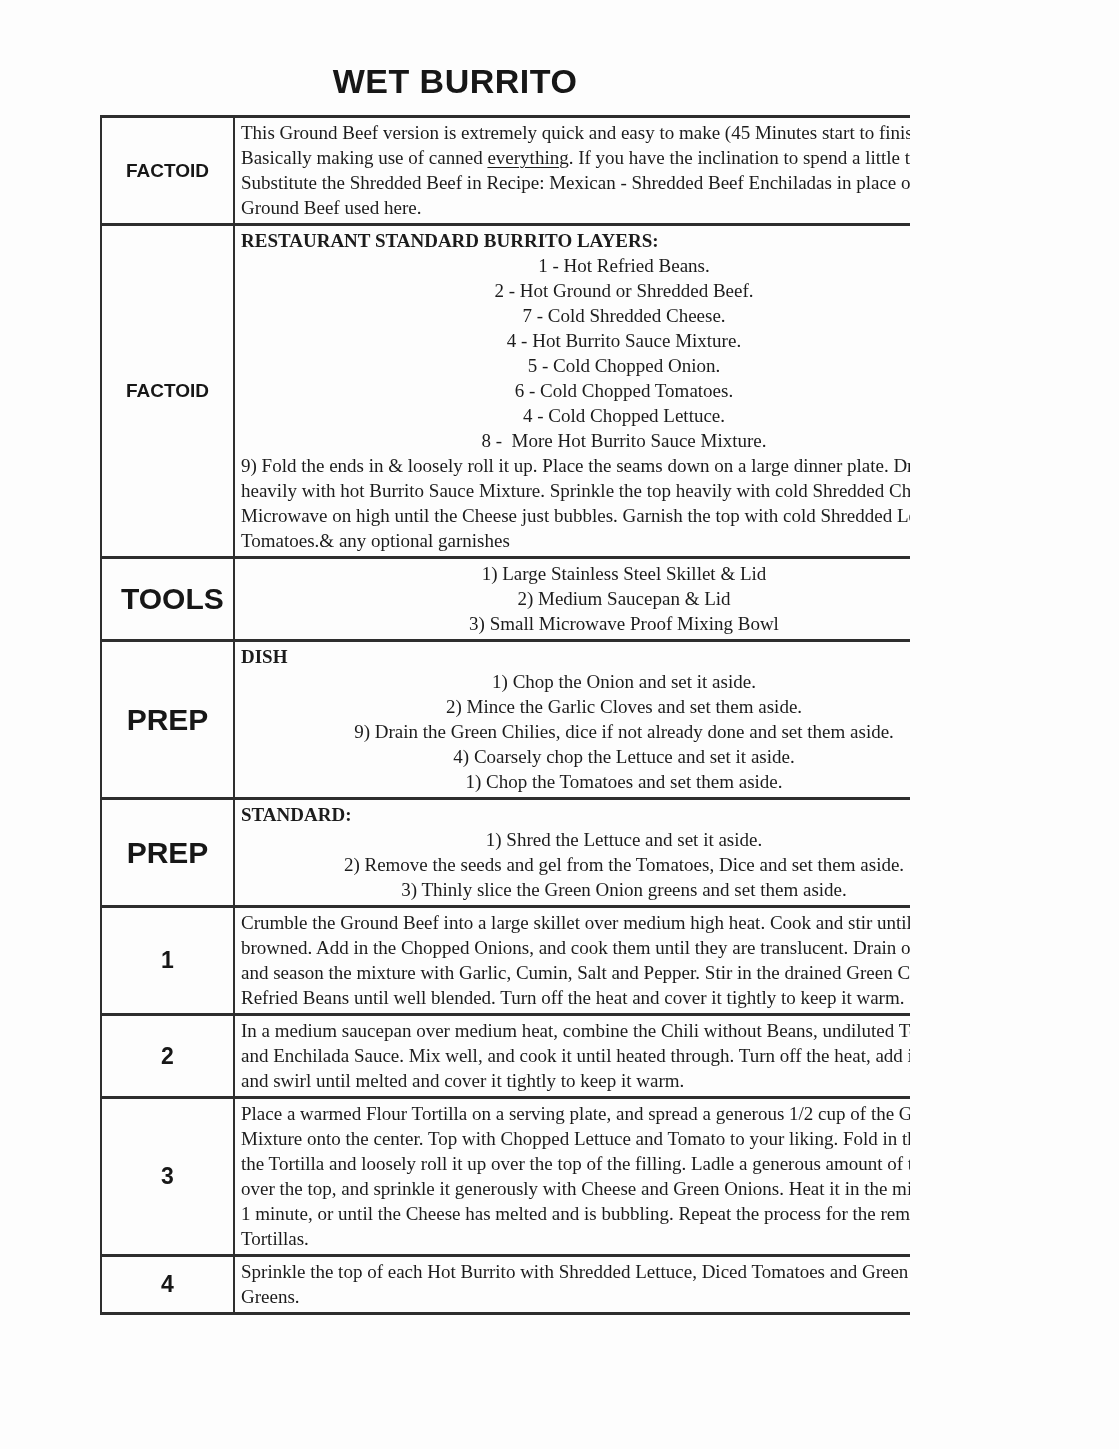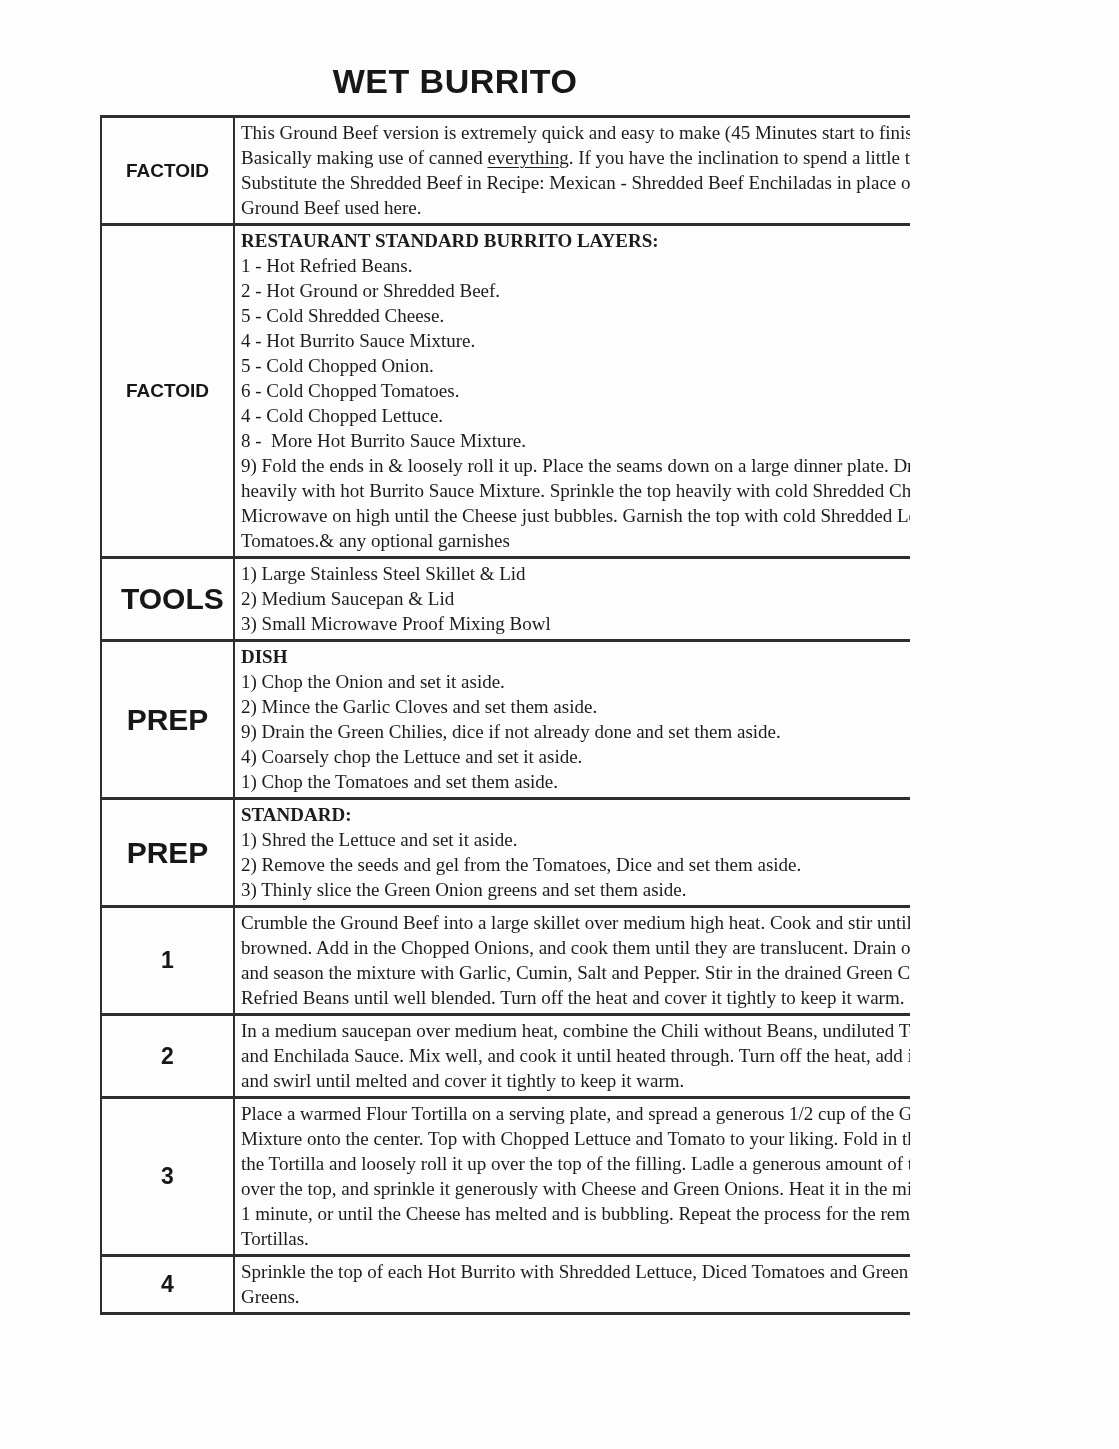--- a/index.html
+++ b/index.html
@@ -53,21 +53,21 @@
     padding: 2px 8px 3px 6px;
     vertical-align: top;
     font-size: 19px;
     line-height: 25px;
     font-family: Liberation Serif, serif;
   }
   .label-sm  { font-size: 19px; }
   .label-lg  { font-size: 30px; }
   .label-num { font-size: 23px; }
   .cell-heading { font-weight: bold; white-space: pre-wrap; }
-  .t-line { white-space: pre-wrap; }
+  .t-line { white-space: pre-wrap; text-align: center; }
   .para { }
   .u { text-decoration: underline; text-underline-offset: 3px; }
 </style>
 </head>
 <body>
 
 <div class="page">
 
   <div class="title">WET BURRITO</div>
 
@@ -81,21 +81,21 @@
         </td>
       </tr>
 
       <tr>
         <td class="label-cell label-sm">FACTOID</td>
         <td class="content-cell">
           <div class="cell-heading">RESTAURANT STANDARD BURRITO LAYERS:</div>
           <div>
               <div class="t-line">1 - Hot Refried Beans.</div>
               <div class="t-line">2 - Hot Ground or Shredded Beef.</div>
-              <div class="t-line">5 - Cold Shredded Cheese.</div>
+              <div class="t-line">7 - Cold Shredded Cheese.</div>
               <div class="t-line">4 - Hot Burrito Sauce Mixture.</div>
               <div class="t-line">5 - Cold Chopped Onion.</div>
               <div class="t-line">6 - Cold Chopped Tomatoes.</div>
               <div class="t-line">4 - Cold Chopped Lettuce.</div>
               <div class="t-line">8 -  More Hot Burrito Sauce Mixture.</div>
             </div>
           <div class="para">9) Fold the ends in &amp; loosely roll it up. Place the seams down on a large dinner plate. Drizzle the top heavily with hot Burrito Sauce Mixture. Sprinkle the top heavily with cold Shredded Cheese &amp; Microwave on high until the Cheese just bubbles. Garnish the top with cold Shredded Lettuce, cold Tomatoes.&amp; any optional garnishes</div>
         </td>
       </tr>
 

